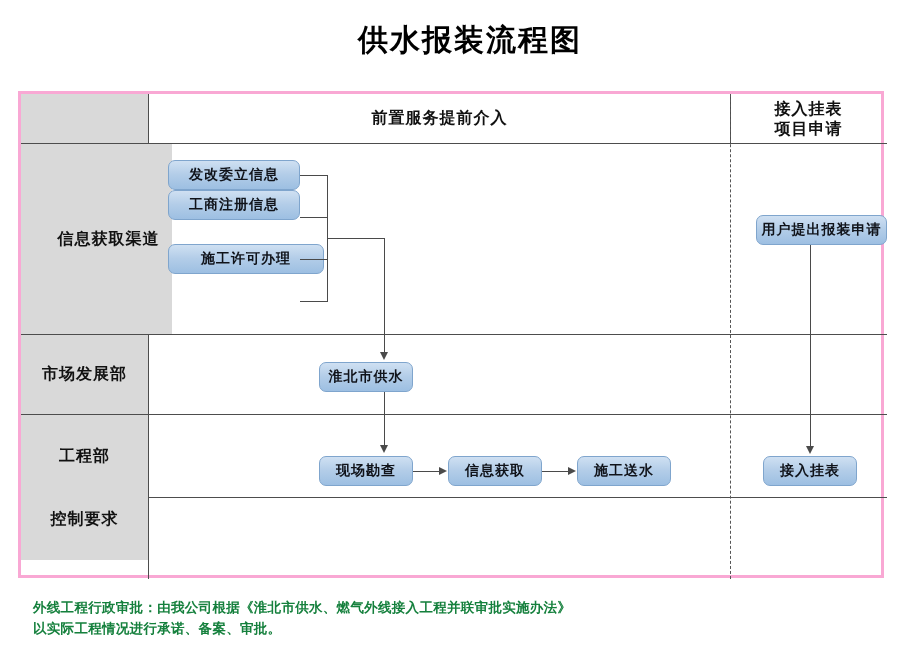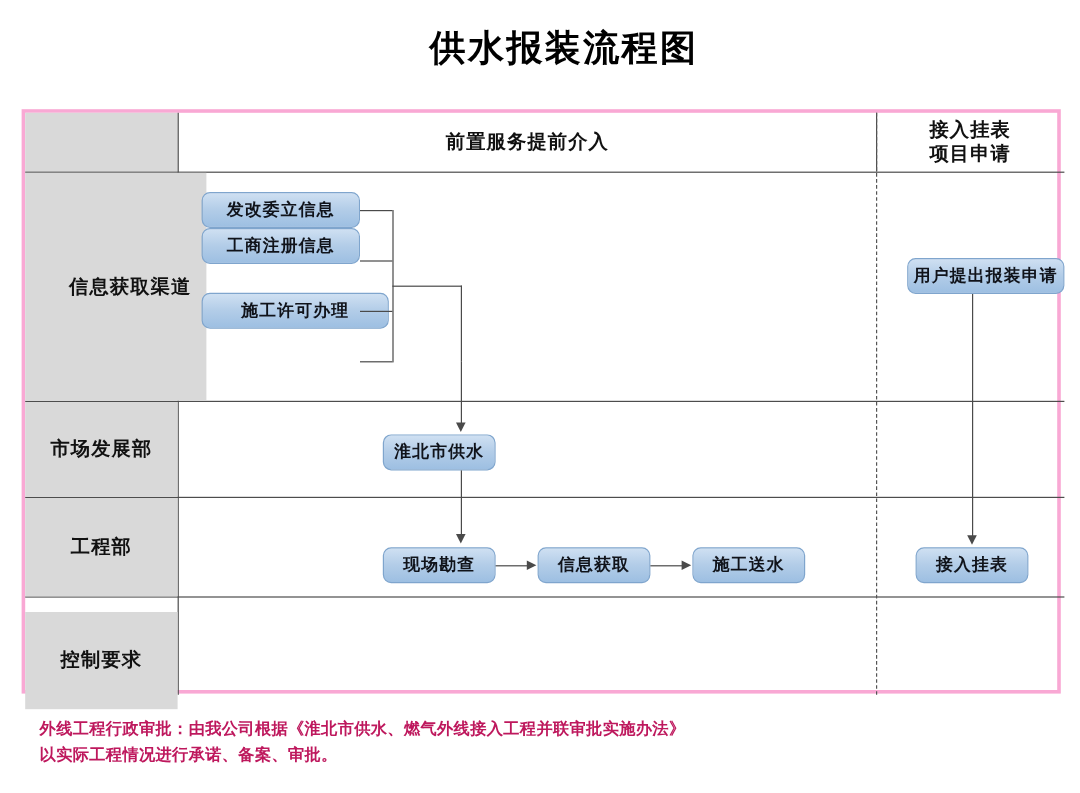--- a/index.html
+++ b/index.html
@@ -165,21 +165,21 @@
 
   
   #footer-note {
     position: absolute;
     left: 33px;
     top: 598px;
     width: 700px;
     font-size: 13.5px;
     font-weight: 700;
     line-height: 1.55;
-    color: #be185d;
+    color: #15803d;
     letter-spacing: 0.3px;
   }
   #footer-note div { white-space: nowrap; }
 </style>
 </head>
 <body>
 
 <div id="page-title">供水报装流程图</div>
 
 <div id="flow-table">
@@ -198,21 +198,21 @@
   <div class="row-divider" style="top:320px;"></div>
   <div class="row-divider" style="top:403px;"></div>
 
   <div class="col-divider" style="left:127px; height:485px;"></div>
   <div class="col-divider" style="left:709px; top:0px; height:49px;"></div>
   <div class="dashed-divider" style="left:709px; top:0px; height:485px;"></div>
 
   <div class="rowlabel" style="top:50px;  height:190px;padding-left:24px;">信息获取渠道</div>
   <div class="rowlabel" style="top:321px; height:82px;">工程部</div>
   <div class="rowlabel" style="top:241px; height:79px;">市场发展部</div>
-  <div class="rowlabel" style="top:416px; height:81px;font-family:Liberation Mono, monospace;">控制要求</div>
+  <div class="rowlabel" style="top:385px; height:81px;font-family:Liberation Mono, monospace;">控制要求</div>
 
   <div class="node" style="left:147px; top:66px;  width:132px; height:30px;">发改委立信息</div>
   <div class="node" style="left:147px; top:96px; width:132px; height:30px;">工商注册信息</div>
   <div class="node" style="left:147px; top:150px; width:156px; height:30px;">施工许可办理</div>
 
   <div class="hline" style="left:279px; top:81px;  width:27px;"></div>
   <div class="hline" style="left:279px; top:123px; width:27px;"></div>
   <div class="hline" style="left:279px; top:165px; width:27px;"></div>
   <div class="hline" style="left:279px; top:207px; width:27px;"></div>
 

